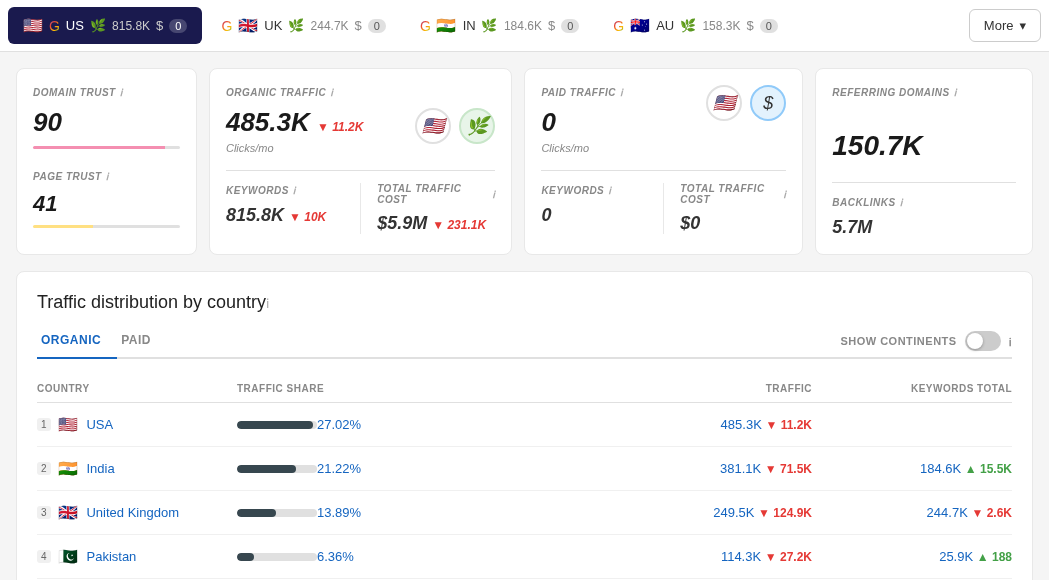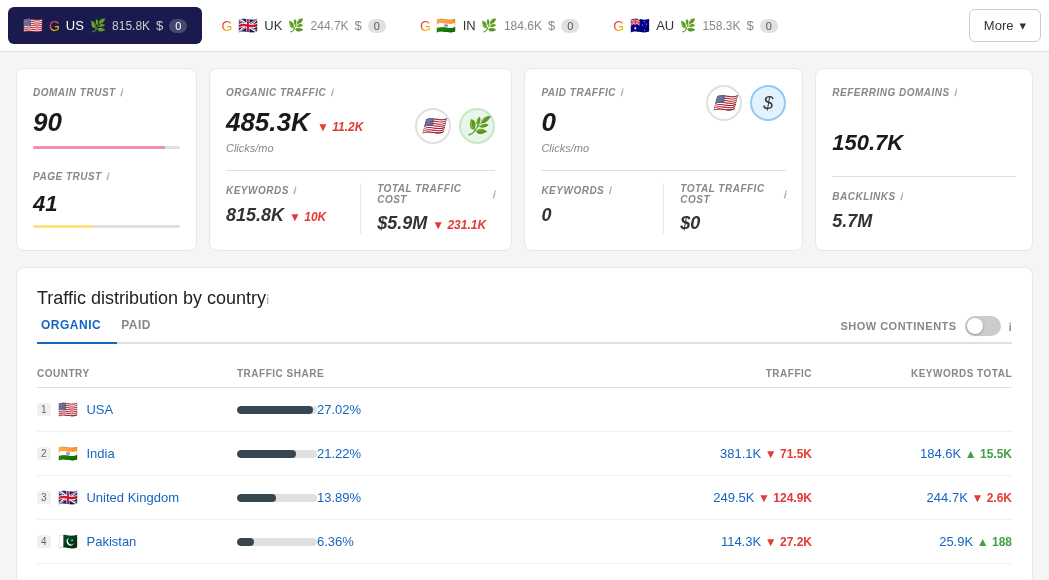--- a/index.html
+++ b/index.html
@@ -30,21 +30,21 @@
 
     .card-flags { display: flex; align-items: center; gap: 8px; margin-bottom: 10px; }
     .flag-circle { width: 36px; height: 36px; border-radius: 50%; display: flex; align-items: center; justify-content: center; font-size: 18px; border: 2px solid #e0e0e0; }
     .flag-circle.green { background: #e8f5e9; border-color: #c8e6c9; }
 
     .domain-trust-bar { height: 3px; background: linear-gradient(to right, #f48fb1 0%, #f48fb1 90%, #e0e0e0 90%); border-radius: 2px; margin-top: 8px; }
     .page-trust-bar { height: 3px; background: linear-gradient(to right, #ffe082 0%, #ffe082 41%, #e0e0e0 41%); border-radius: 2px; margin-top: 8px; }
 
     
     .traffic-section { background: #fff; margin: 8px 16px; border-radius: 8px; padding: 20px; border: 1px solid #e8e8e8; }
-    .section-title { font-size: 18px; font-weight: 400; color: #222; margin-bottom: 1px; display: flex; align-items: center; }
+    .section-title { font-size: 18px; font-weight: 400; color: #222; margin-bottom: 12px; display: flex; align-items: center; }
     .section-title .info-icon { color: #aaa; font-size: 12px; }
 
     .tabs-row { display: flex; align-items: center; border-bottom: 2px solid #e0e0e0; margin-bottom: 16px; }
     .tab-item { padding: 8px 16px 10px 4px; font-size: 12px; font-weight: 600; color: #888; cursor: pointer; border-bottom: 2px solid transparent; margin-bottom: -2px; letter-spacing: 0.5px; text-transform: uppercase; }
     .tab-item.active { color: #1565c0; border-bottom: 2px solid #1565c0; }
     .tab-right { margin-left: auto; display: flex; align-items: center; gap: 8px; font-size: 11px; font-weight: 600; color: #888; text-transform: uppercase; letter-spacing: 0.5px; }
     .toggle { width: 36px; height: 20px; background: #ccc; border-radius: 10px; position: relative; cursor: pointer; }
     .toggle-knob { width: 16px; height: 16px; background: #fff; border-radius: 50%; position: absolute; top: 2px; left: 2px; box-shadow: 0 1px 3px rgba(0,0,0,0.3); }
 
     
@@ -211,21 +211,21 @@
         <div style="font-size:18px; font-weight:700;">$0</div>
       </div>
     </div>
   </div>
 
   <div class="metric-card" style="flex:1.5;">
     <div class="metric-label">
       <span>REFERRING DOMAINS</span>
       <span class="info-icon">ℹ</span>
     </div>
-    <div class="metric-value" style="font-size:22px;margin-top:31px;">150.7K</div>
+    <div class="metric-value" style="font-size:28px;margin-top:31px;">150.7K</div>
     <div style="border-top:1px solid #e0e0e0; margin-top:20px; padding-top:12px;">
       <div class="metric-label">
         <span>BACKLINKS</span>
         <span class="info-icon">ℹ</span>
       </div>
       <div style="font-size:18px; font-weight:700;">5.7M</div>
     </div>
   </div>
 </div>
 
@@ -260,20 +260,24 @@
       <span class="rank-badge">1</span>
       <span class="flag-icon">🇺🇸</span>
       <span class="country-name">USA</span>
     </div>
     <div class="traffic-bar-cell">
       <div class="bar-track">
         <div class="bar-fill bar-dark" style="width:94.5%;"></div>
       </div>
       <span class="traffic-pct">27.02%</span>
     </div>
+    <div class="traffic-cell">
+      <span class="blue-val">485.3K</span>
+      <span class="change-down"> ▼ 11.2K</span>
+    </div>
   </div>
       <div class="table-row">
     <div class="country-cell">
       <span class="rank-badge">2</span>
       <span class="flag-icon">🇮🇳</span>
       <span class="country-name">India</span>
     </div>
     <div class="traffic-bar-cell">
       <div class="bar-track">
         <div class="bar-fill bar-dark" style="width:73.5%;"></div>

